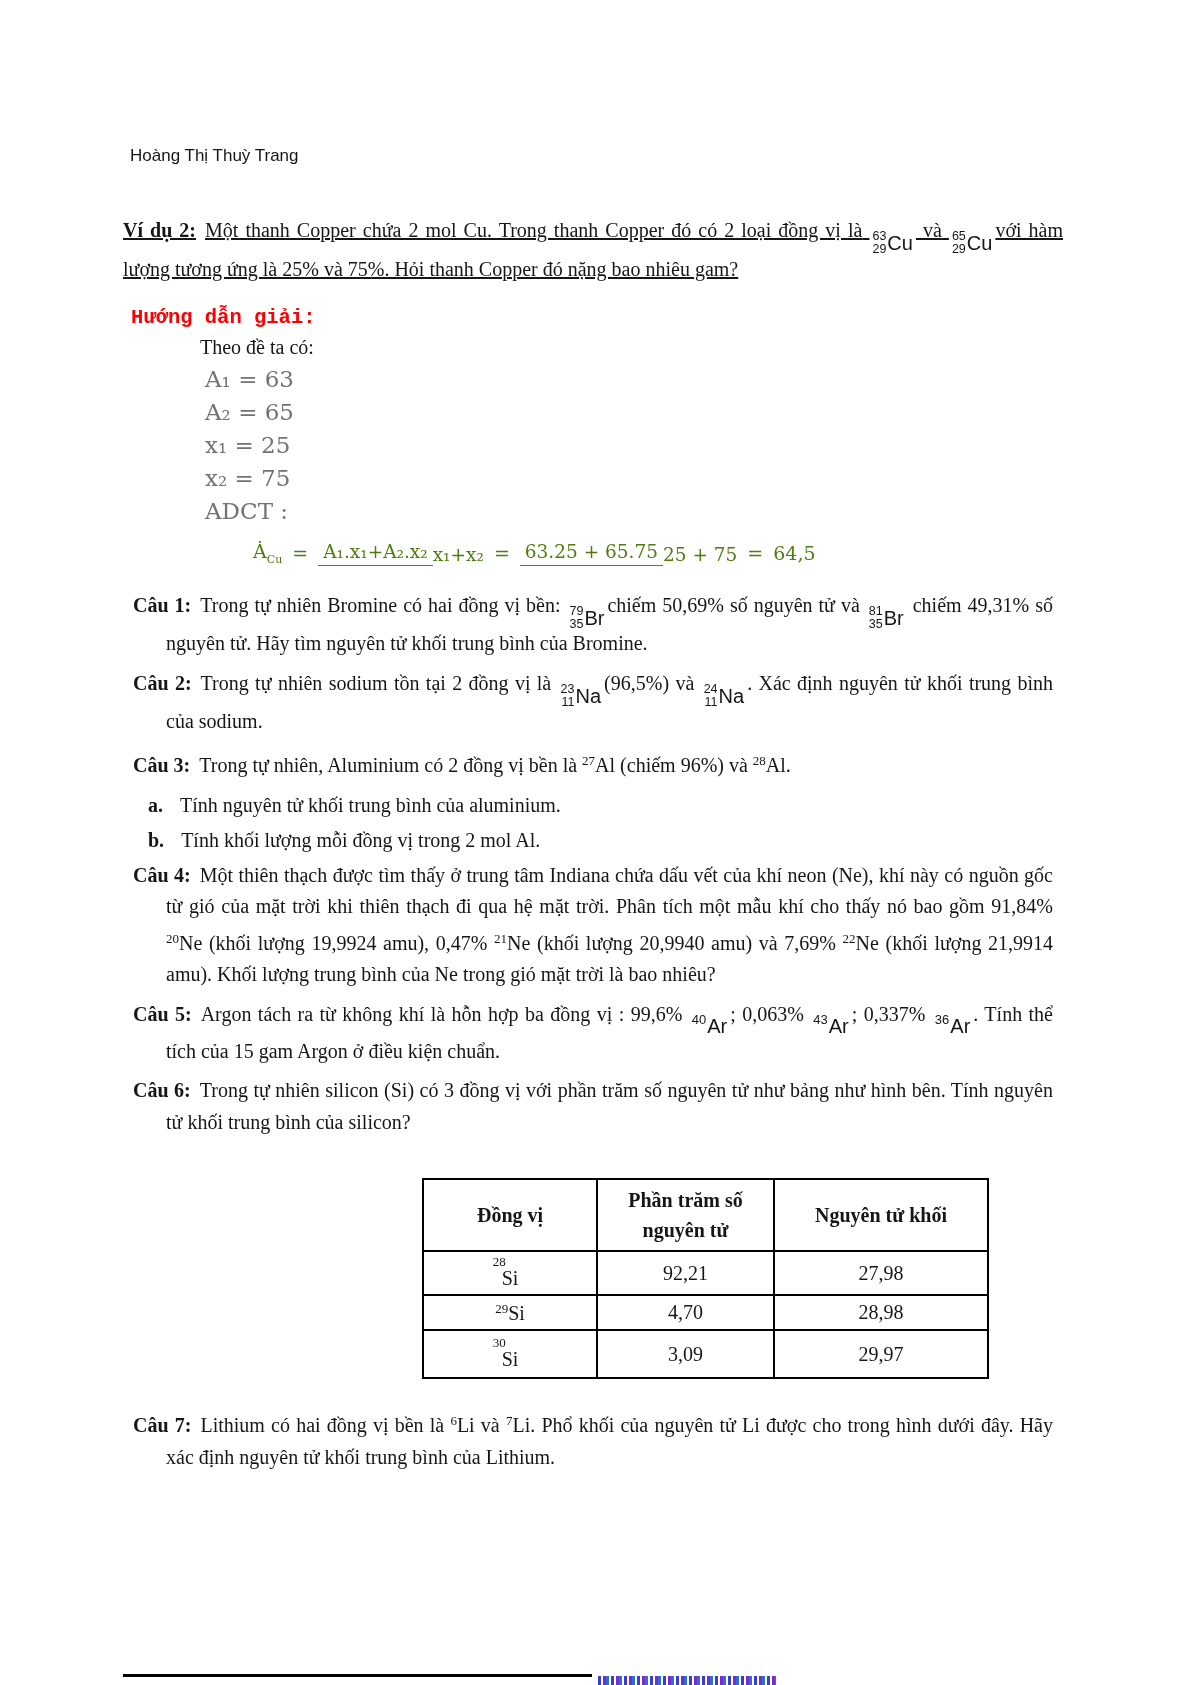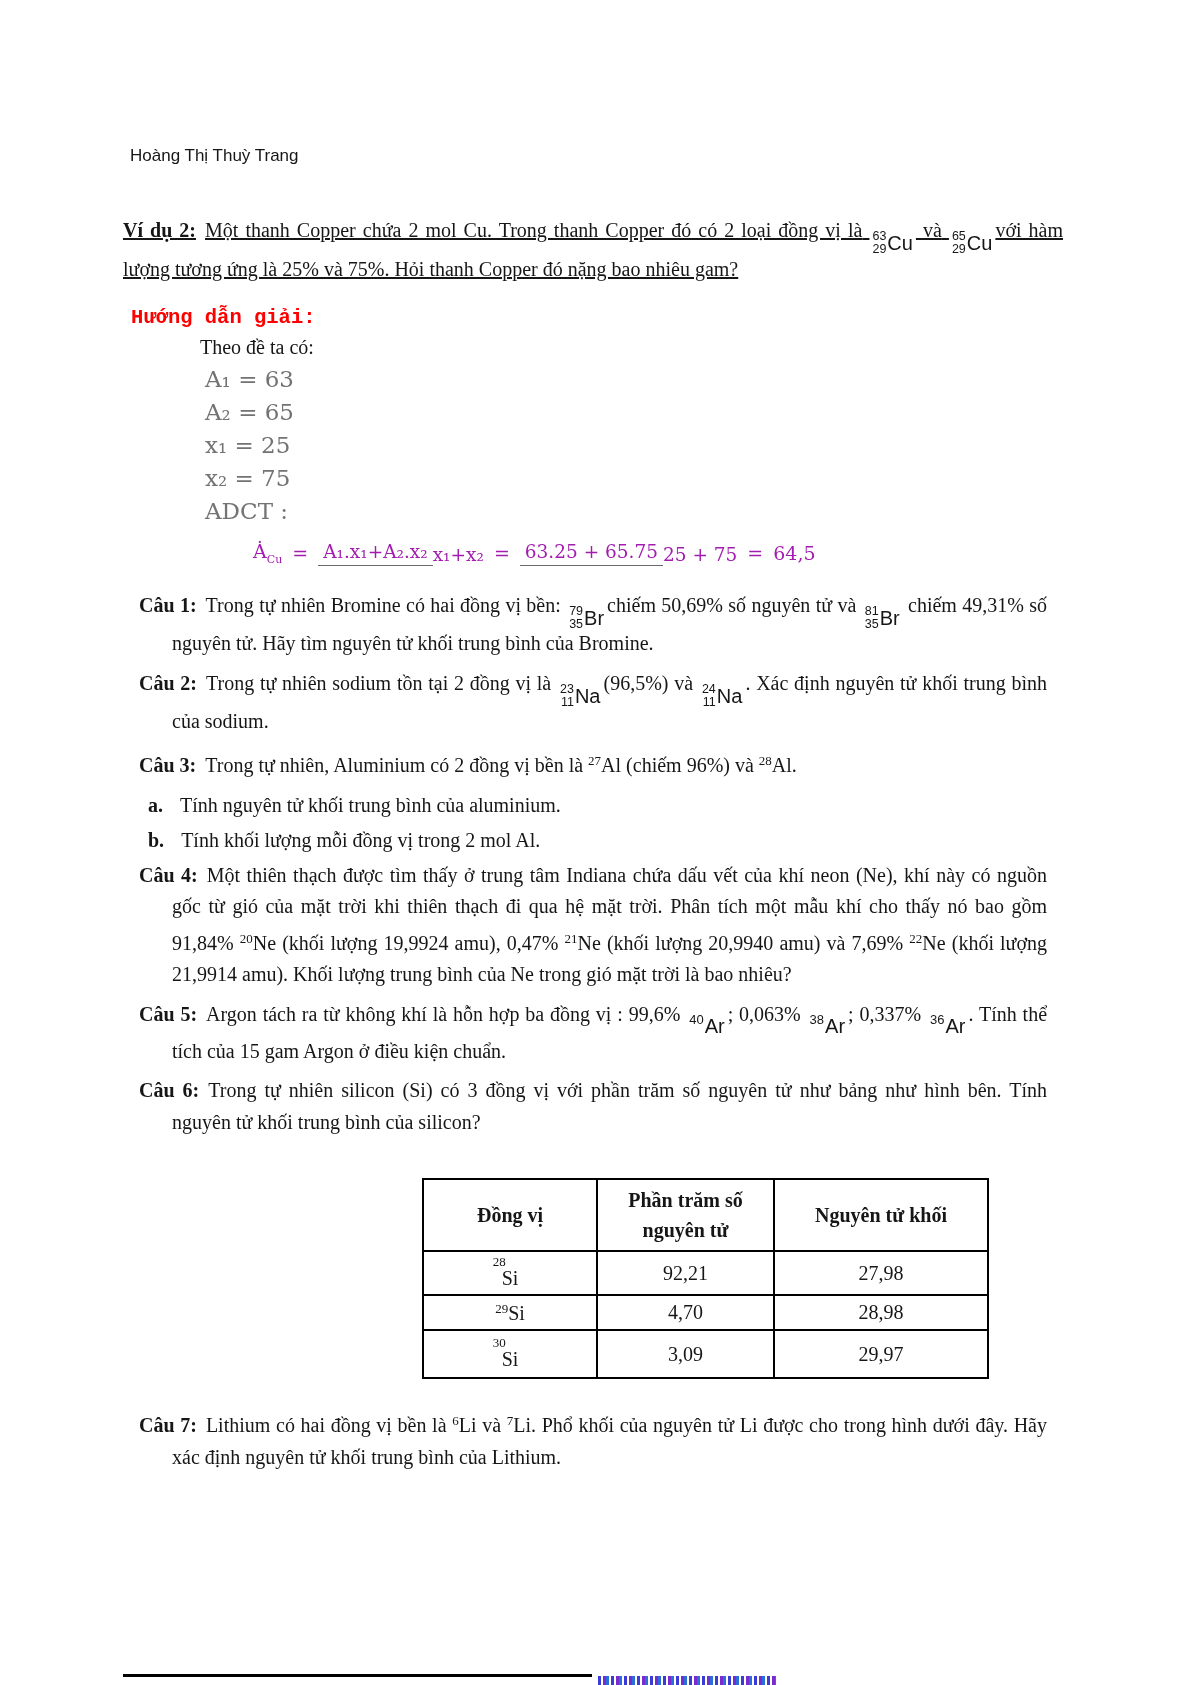--- a/index.html
+++ b/index.html
@@ -7,27 +7,27 @@
         font-family:"Liberation Serif","DejaVu Serif",serif;color:#161616;}
   .content{padding:146px 122px 0 123px;}
   .author{font-family:"Liberation Sans","DejaVu Sans",sans-serif;font-size:17px;margin-left:7px;}
   .vd{margin-top:48px;font-size:20px;line-height:33px;text-align:justify;text-decoration:underline;}
   .lbl{font-weight:bold;margin-right:9px;}
   .red-heading{color:#ff0000;font-weight:bold;font-size:20.5px;margin:9px 0 7px 8px;font-family:Liberation Mono, monospace;}
   .intro{font-size:20px;padding-left:77px;margin:2px 0 6px;}
   .given{padding-left:82px;color:#737373;font-family:"DejaVu Serif",serif;font-size:23px;}
   .given-line{line-height:26px;margin:7px 0;}
   .equation{display:flex;align-items:center;gap:10px;padding-left:130px;margin:16px 0 24px;
-            color:#a21caf;font-family:"DejaVu Serif",serif;font-size:19px;}
+            color:#4d7c0f;font-family:"DejaVu Serif",serif;font-size:19px;}
   .acu sub{font-size:11px;}
   .frac{display:inline-flex;text-align:center;font-size:18.5px;}
   .frac .num{border-bottom:1.5px solid #6a6a6a;padding:0 5px 3px;}
   .frac .den{padding-top:3px;}
   .questions{font-size:20px;}
-  .cau{padding-left:33px;text-indent:-33px;text-align:justify;line-height:31.5px;margin:0 16px 8px;}
+  .cau{padding-left:33px;text-indent:-33px;text-align:justify;line-height:31.5px;margin:0 10px 8px;}
   .sub{padding-left:25px;line-height:31px;margin:0 0 4px;}
   .slbl{font-weight:bold;margin-right:17px;}
   .supn{font-size:13px;vertical-align:7px;}
   .iso{display:inline-flex;align-items:center;height:20px;vertical-align:-3px;
        font-family:"Liberation Sans","DejaVu Sans",sans-serif;margin:0 3px;text-indent:0;}
   .iso .nums{display:flex;flex-direction:column;align-items:flex-end;line-height:1.05;
              font-size:12.5px;margin-right:1px;}
   .iso .sym{font-size:20px;line-height:1;}
   .iso.sup-only .nums{margin-bottom:13px;font-size:13px;}
   .si-table{border-collapse:collapse;margin:40px 0 0 299px;font-size:20px;}
@@ -140,21 +140,21 @@
 
       <p class="cau"><b class="lbl">Câu 5:</b><span>Argon tách ra từ không khí là hỗn hợp ba đồng vị : 99,6%</span>
         <span class="iso sup-only">
             <span class="nums">
               <span>40</span>
             </span>
             <span class="sym">Ar</span>
           </span><span>; 0,063%</span>
         <span class="iso sup-only">
             <span class="nums">
-              <span>38</span>
+              <span>43</span>
             </span>
             <span class="sym">Ar</span>
           </span><span>; 0,337%</span>
         <span class="iso sup-only">
             <span class="nums">
               <span>36</span>
             </span>
             <span class="sym">Ar</span>
           </span><span>. Tính thể tích của 15 gam Argon ở điều kiện chuẩn.</span></p>
 

